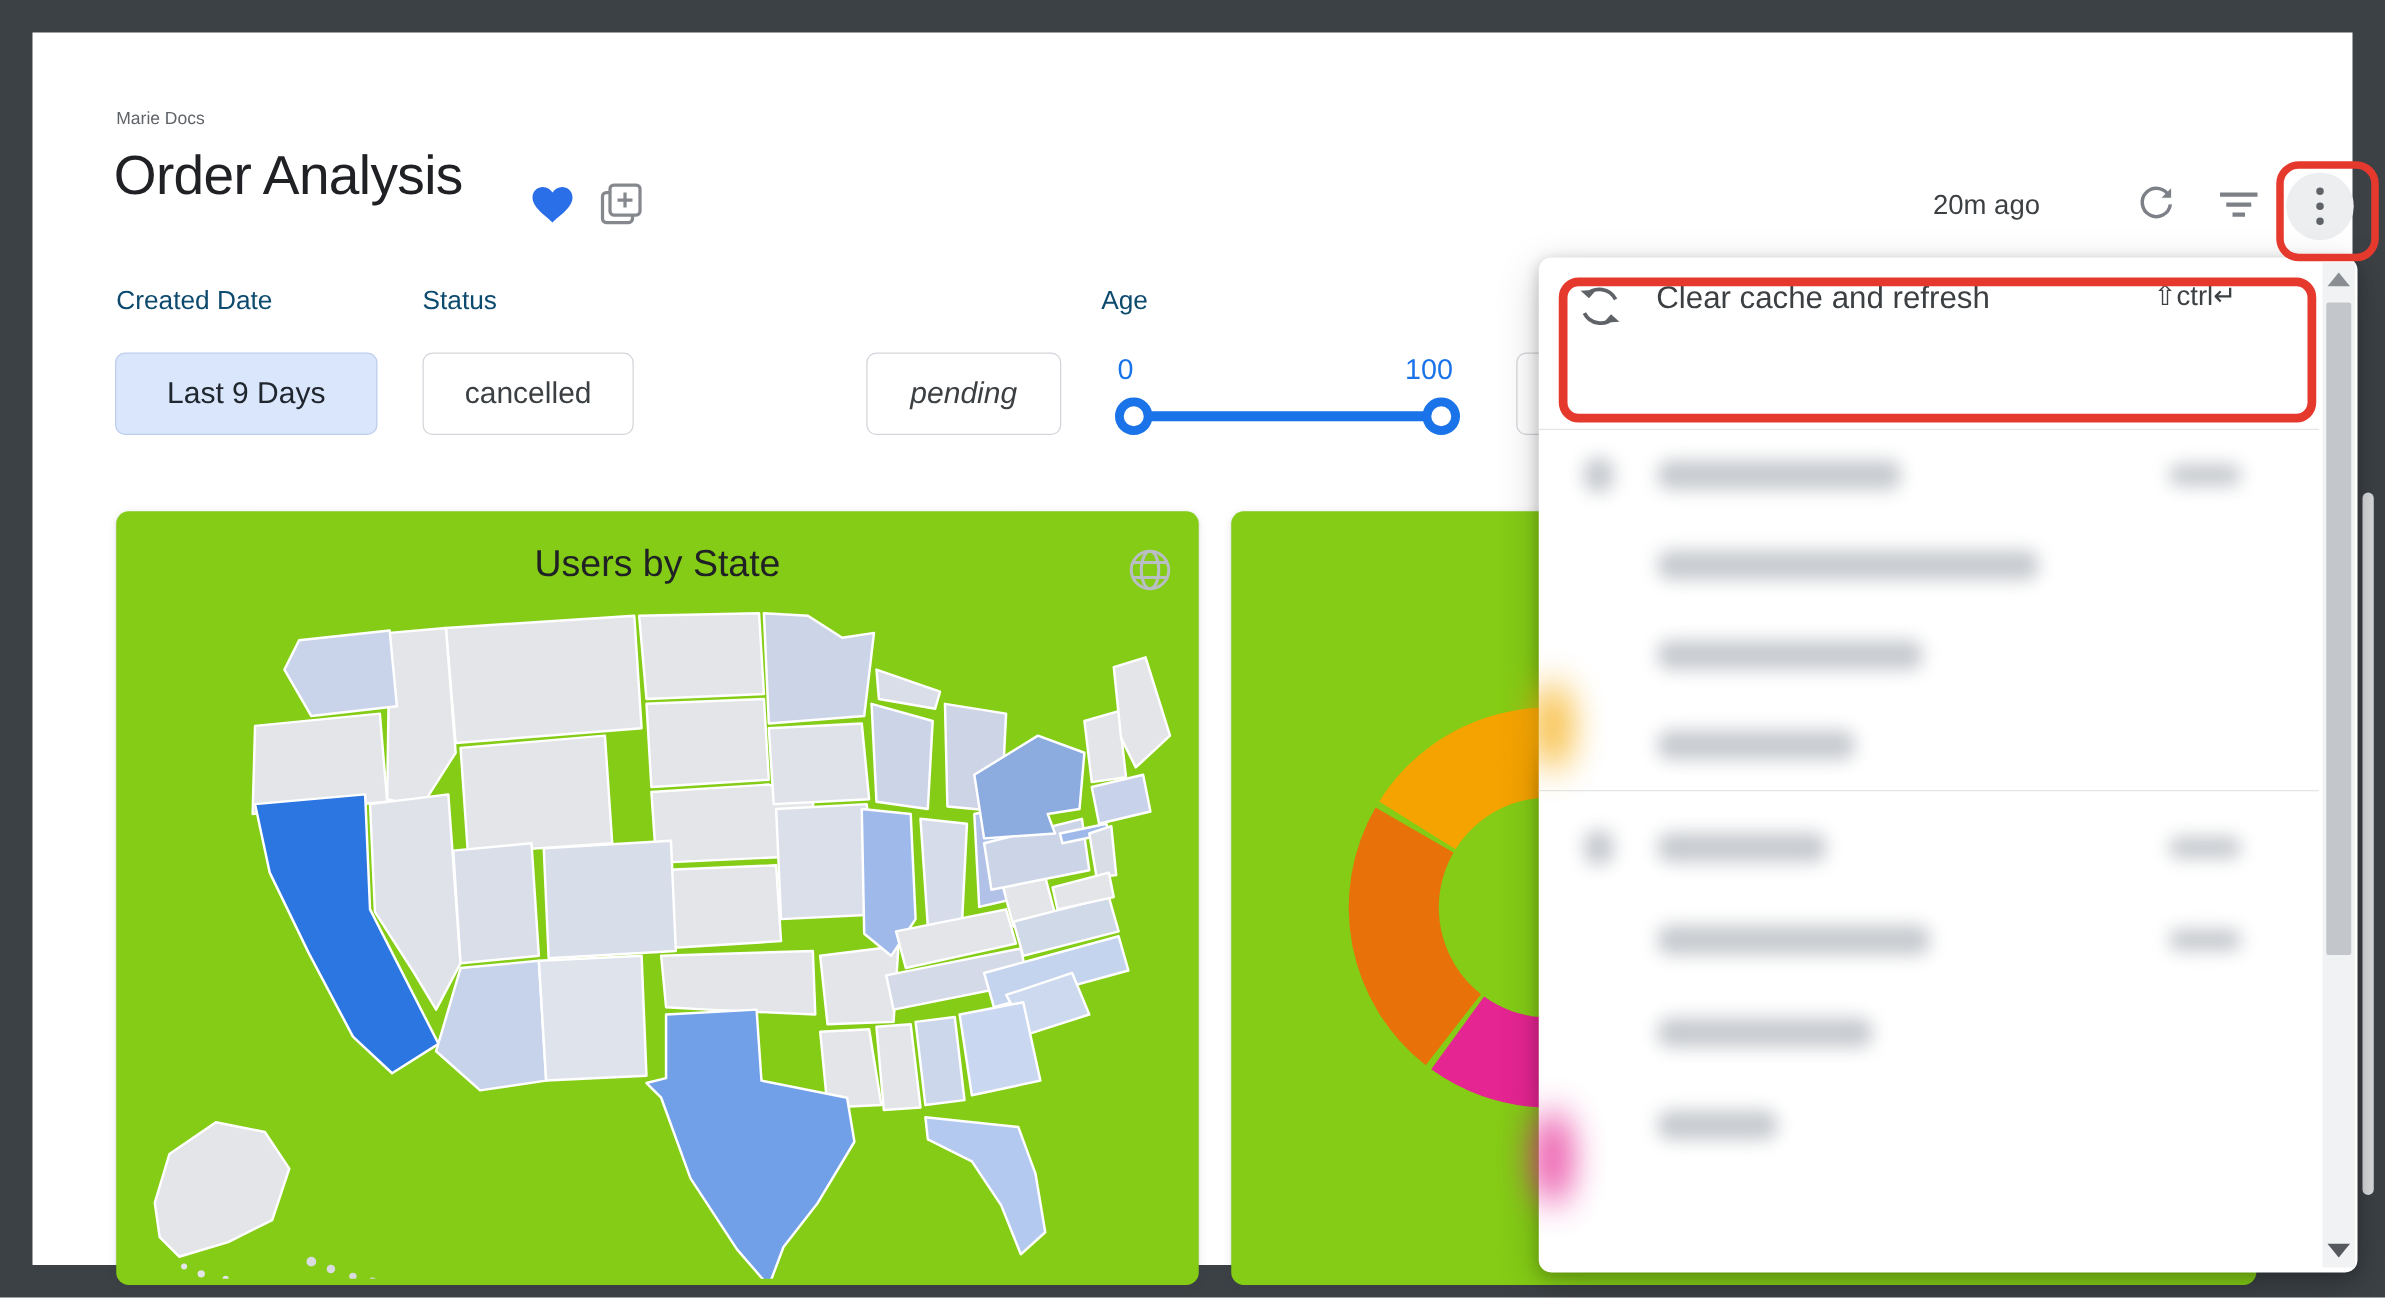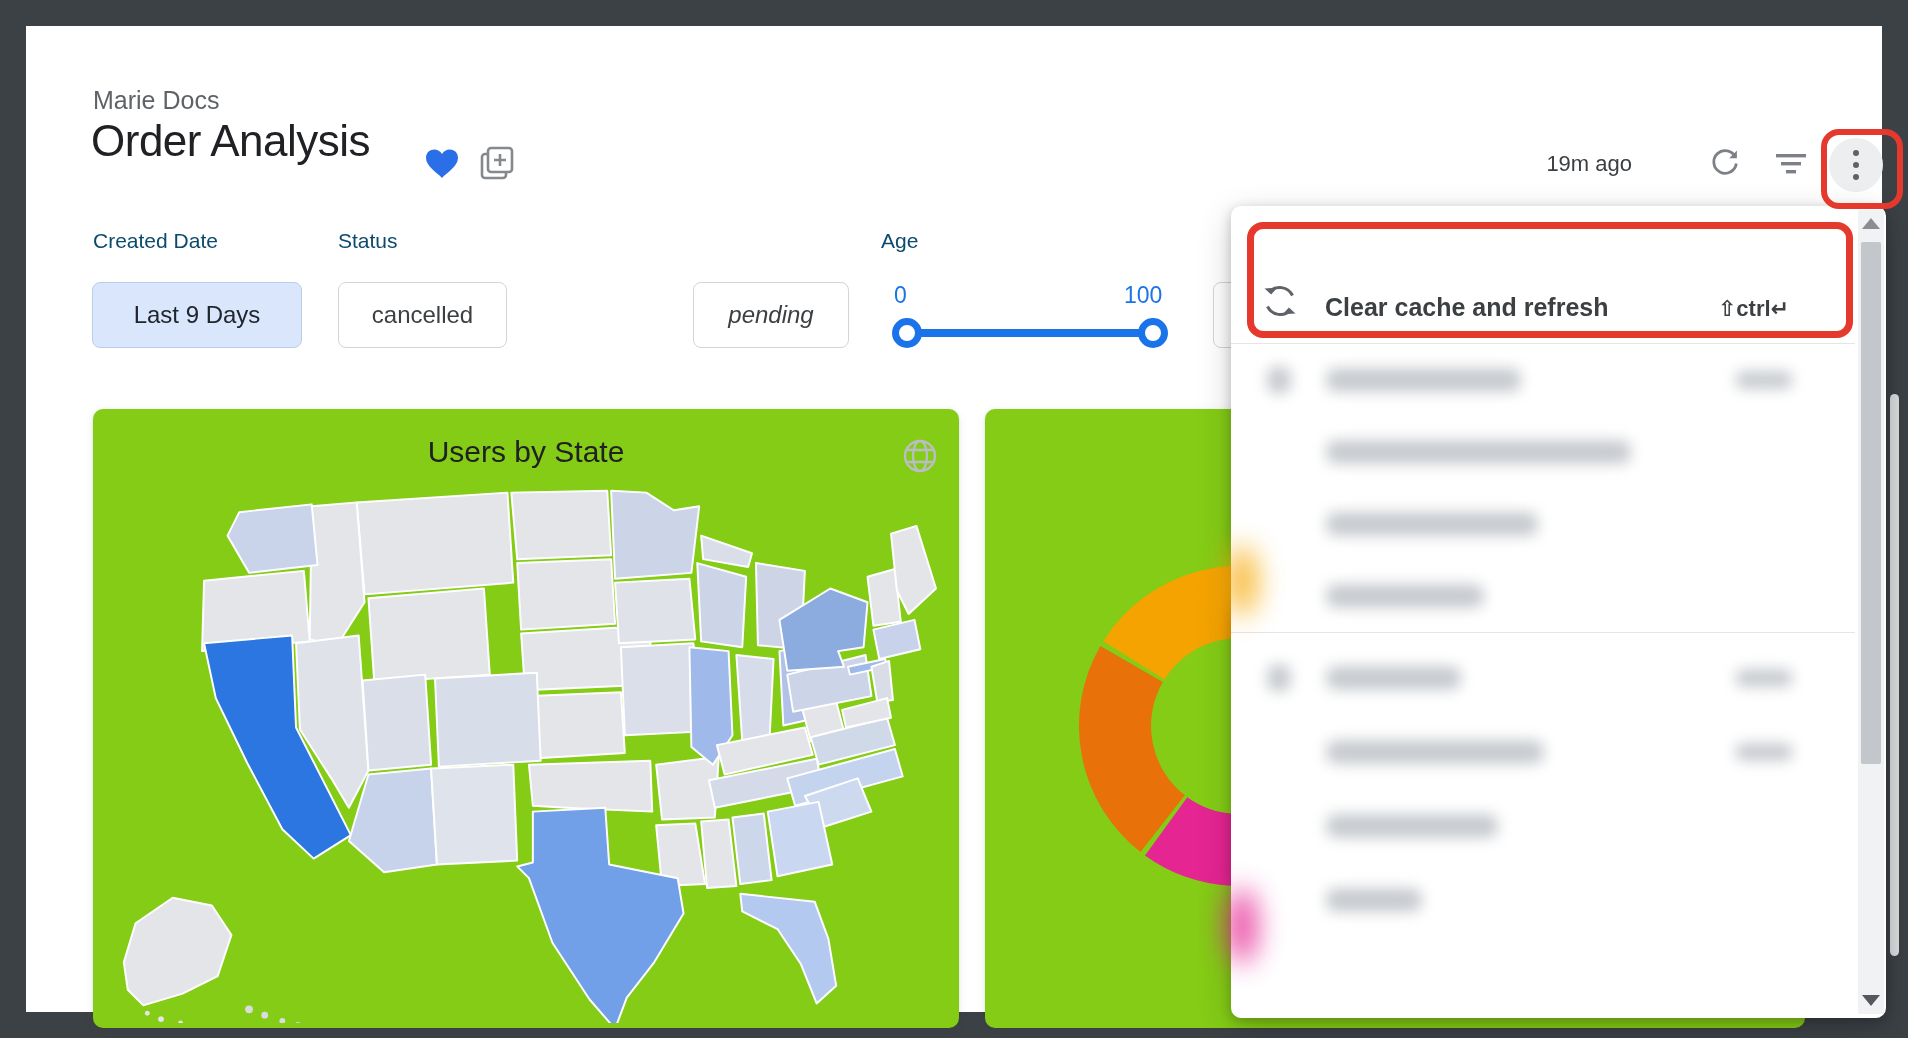--- a/index.html
+++ b/index.html
@@ -2,21 +2,21 @@
 <html><head>
 <meta charset="utf-8">
 <style>
   html,body{margin:0;padding:0;}
   body{width:1908px;height:1038px;position:relative;overflow:hidden;
        font-family:"Liberation Sans","DejaVu Sans",sans-serif;background:#3c4146;}
   .abs{position:absolute;}
   .page{position:absolute;left:26px;top:26px;right:26px;bottom:26px;background:#ffffff;}
 
   
-  .breadcrumb{left:67px;top:60px;font-size:25px;color:#5f6368;}
+  .breadcrumb{left:67px;top:60px;font-size:14px;color:#5f6368;}
   .page-title{left:65px;top:90px;font-size:44px;color:#202124;letter-spacing:-.5px;}
   .updated{top:125px;right:250px;font-size:22px;color:#3c4043;}
   .iconbtn{width:34px;height:34px;}
   .kebab-circle{left:1803px;top:112px;width:54px;height:54px;border-radius:50%;
     background:#eceef0;display:flex;align-items:center;justify-content:center;flex-direction:column;gap:6px;}
   .kdot{width:6px;height:6px;border-radius:50%;background:#5f6368;}
   .ann{border-style:solid;border-color:#e5392d;background:transparent;pointer-events:none;z-index:30;}
   .ann1{left:1795px;top:103px;width:70px;height:68px;border-width:6px;border-radius:18px;}
 
   
@@ -28,21 +28,21 @@
   .track{left:874px;top:303px;width:252px;height:8px;background:#1a73e8;border-radius:4px;}
   .handle{width:16px;height:16px;border:7px solid #1a73e8;background:#fff;border-radius:50%;top:292px;}
 
   
   .card{background:#84cc16;border-radius:10px;box-shadow:0 1px 2px rgba(60,64,67,.18),0 2px 8px rgba(60,64,67,.10);}
   .tile-title{width:100%;text-align:center;top:26px;font-size:30px;color:#202124;}
 
   
   .menu{left:1205px;top:180px;width:655px;height:812px;background:#fff;border-radius:10px;z-index:20;
     box-shadow:0 3px 12px rgba(0,0,0,.20),0 10px 34px rgba(0,0,0,.18);}
-  .menuitem{left:0;top:18px;width:620px;height:98px;display:flex;align-items:flex-end;font-weight:bold;}
+  .menuitem{left:0;top:18px;width:620px;height:98px;display:flex;align-items:flex-start;}
   .mi-label{font-size:25px;color:#3c4043;margin-left:24px;}
   .mi-short{position:absolute;right:62px;font-size:22px;color:#3c4043;}
   .divider{left:0;width:624px;height:1px;background:#e3e5e7;}
   .ann2{left:16px;top:16px;width:592px;height:102px;border-width:7px;border-radius:16px;position:absolute;}
   .blurrow{display:flex;align-items:center;position:relative;}
   .blob{background:#9aa0a8;opacity:.55;border-radius:10px;filter:blur(7px);}
   .smear{position:absolute;filter:blur(14px);opacity:.85;border-radius:50%;z-index:1;}
 
   
   .msb{position:absolute;right:2px;top:4px;bottom:4px;width:26px;background:#f1f2f3;}
@@ -66,21 +66,21 @@
   <div class="abs page-title">Order Analysis</div>
   <svg class="abs" style="left:398px;top:122px;" width="36" height="32" viewBox="0 0 36 32">
     <path d="M18 30 C13 24.5 2 18.6 2 9.8 C2 4.4 6.2 1.5 10.3 1.5 C13.4 1.5 16.3 3.2 18 6 C19.7 3.2 22.6 1.5 25.7 1.5 C29.8 1.5 34 4.4 34 9.8 C34 18.6 23 24.5 18 30 Z" fill="#2a6ee8"></path>
   </svg>
   <svg class="abs" style="left:452px;top:118px;" width="38" height="38" viewBox="0 0 38 38">
     <rect x="4" y="10" width="24" height="24" rx="3" fill="none" stroke="#85898e" stroke-width="2.6"></rect>
     <rect x="10" y="4" width="24" height="24" rx="3" fill="#ffffff" stroke="#85898e" stroke-width="2.6"></rect>
     <path d="M22 10 v12 M16 16 h12" stroke="#85898e" stroke-width="2.6"></path>
   </svg>
 
-  <div class="abs updated">19m ago</div>
+  <div class="abs updated">20m ago</div>
   <svg class="abs iconbtn" style="left:1682px;top:118px;" viewBox="0 0 34 34">
     <path d="M27.5 13.5 A11.3 11.3 0 1 0 28.3 19.5" fill="none" stroke="#7d8187" stroke-width="2.8"></path>
     <path d="M28.9 6.5 L28.9 14.2 L21.2 14.2 Z" fill="#7d8187"></path>
   </svg>
   <svg class="abs iconbtn" style="left:1748px;top:122px;" viewBox="0 0 34 34">
     <rect x="2" y="6" width="30" height="3.4" fill="#7d8187"></rect>
     <rect x="7" y="14" width="20" height="3.4" fill="#7d8187"></rect>
     <rect x="12" y="22" width="10" height="3.4" fill="#7d8187"></rect>
   </svg>
   <div class="abs kebab-circle">

